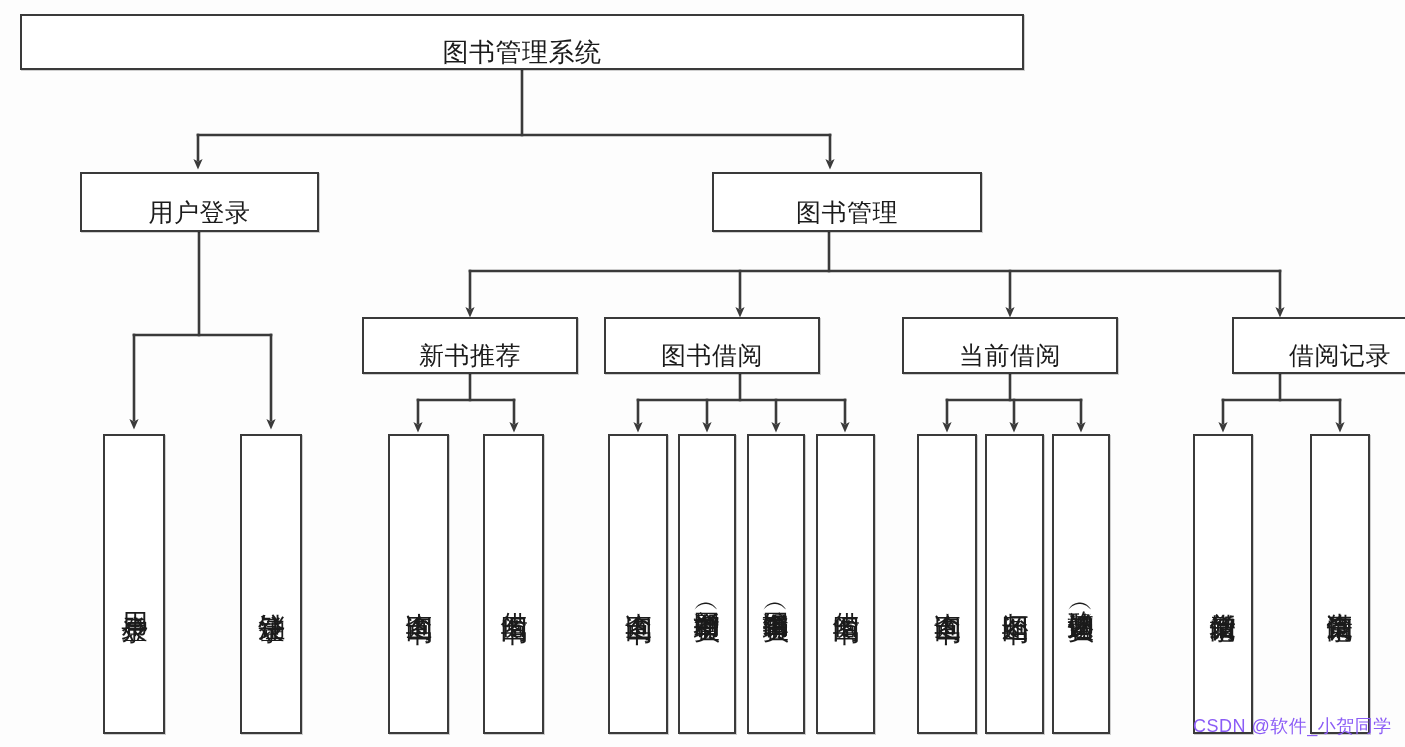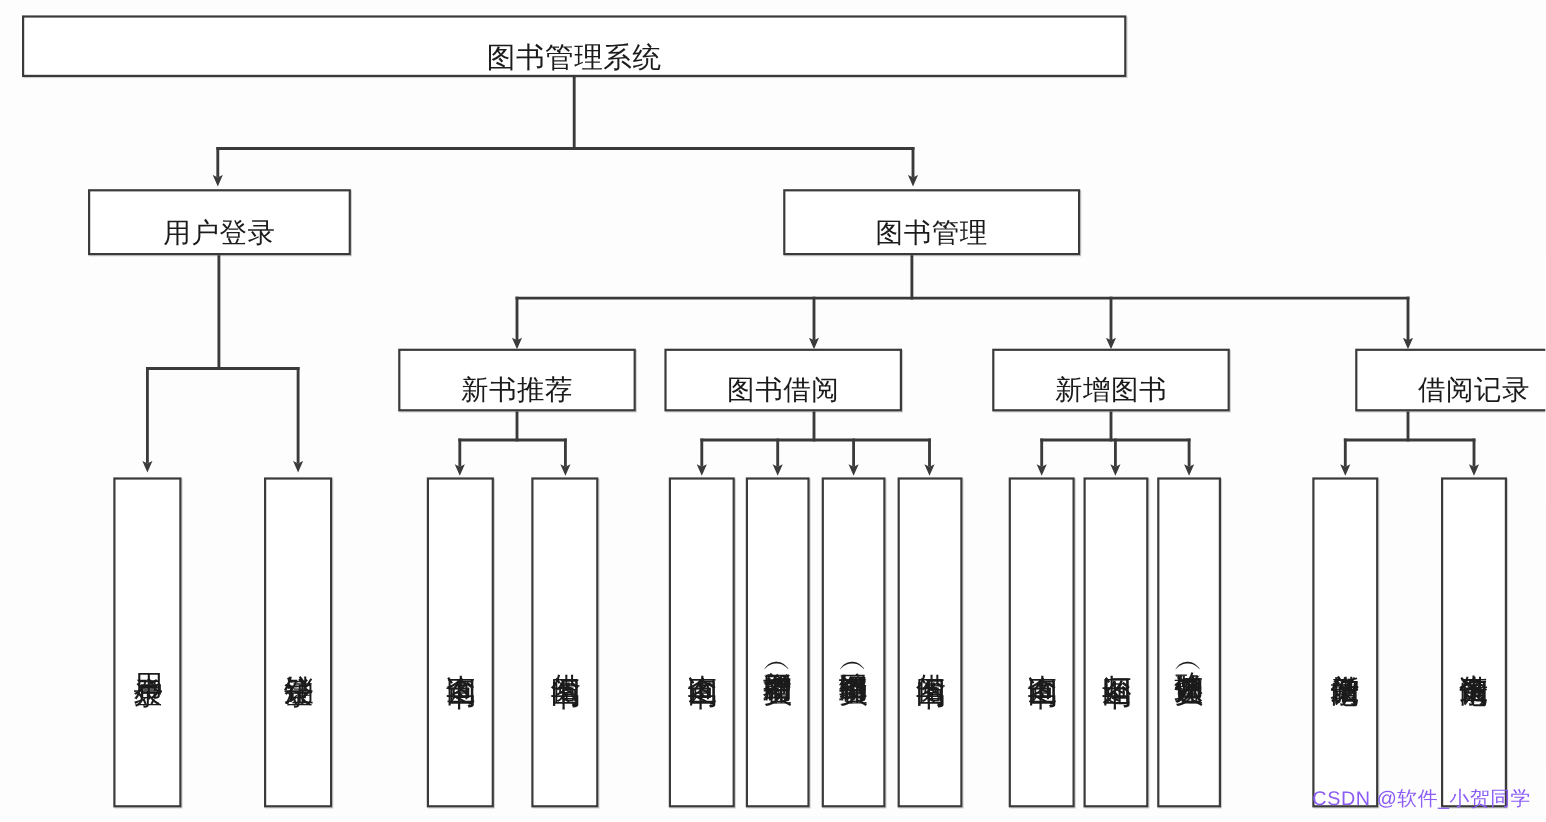--- a/index.html
+++ b/index.html
@@ -147,21 +147,21 @@
 
   <div class="node horiz" style="left:362px; top:317px; width:216px; height:57px;">
     <span class="label">新书推荐</span>
   </div>
 
   <div class="node horiz" style="left:604px; top:317px; width:216px; height:57px;">
     <span class="label">图书借阅</span>
   </div>
 
   <div class="node horiz" style="left:902px; top:317px; width:216px; height:57px;">
-    <span class="label">新增图书</span>
+    <span class="label">当前借阅</span>
   </div>
 
   <div class="node horiz" style="left:1232px; top:317px; width:216px; height:57px;">
     <span class="label">借阅记录</span>
   </div>
 
   <div class="node vert" style="left:103px; top:434px; width:62px; height:300px;">
     <span class="label">用户登录</span>
   </div>
 

